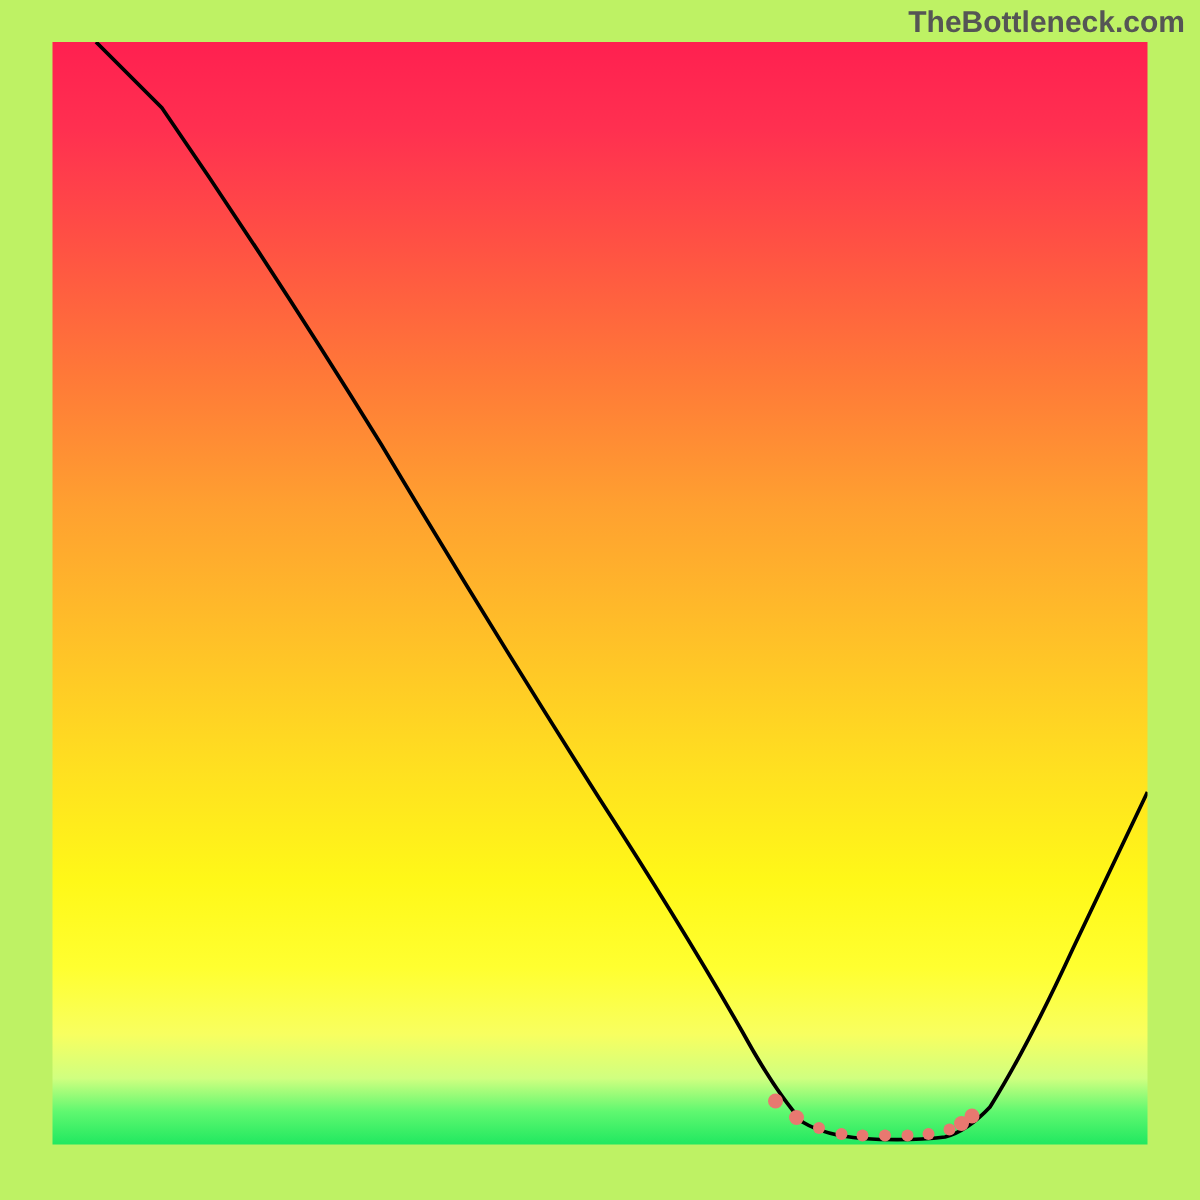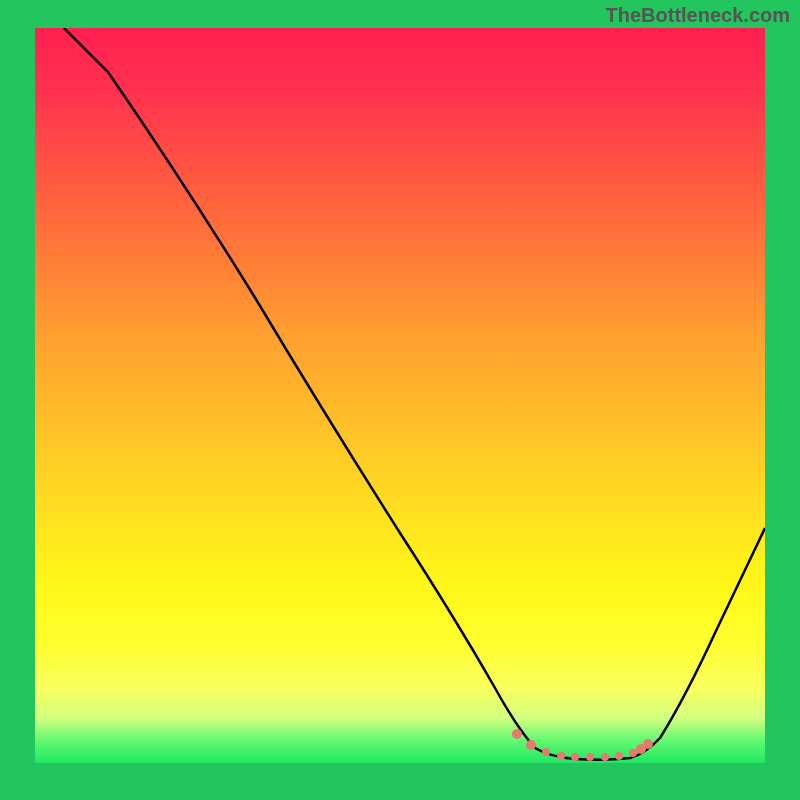--- a/index.html
+++ b/index.html
@@ -11,21 +11,21 @@
     width: 800px;
     height: 800px;
     background: #000;
     font-family: Arial, sans-serif;
     overflow: hidden;
   }
   .container {
     width: 800px;
     height: 800px;
     position: relative;
-    background: #22c55e;
+    background: #bef264;
   }
   .watermark {
     position: absolute;
     top: 4px;
     right: 10px;
     color: #555;
     font-size: 20px;
     font-weight: bold;
     z-index: 10;
   }

